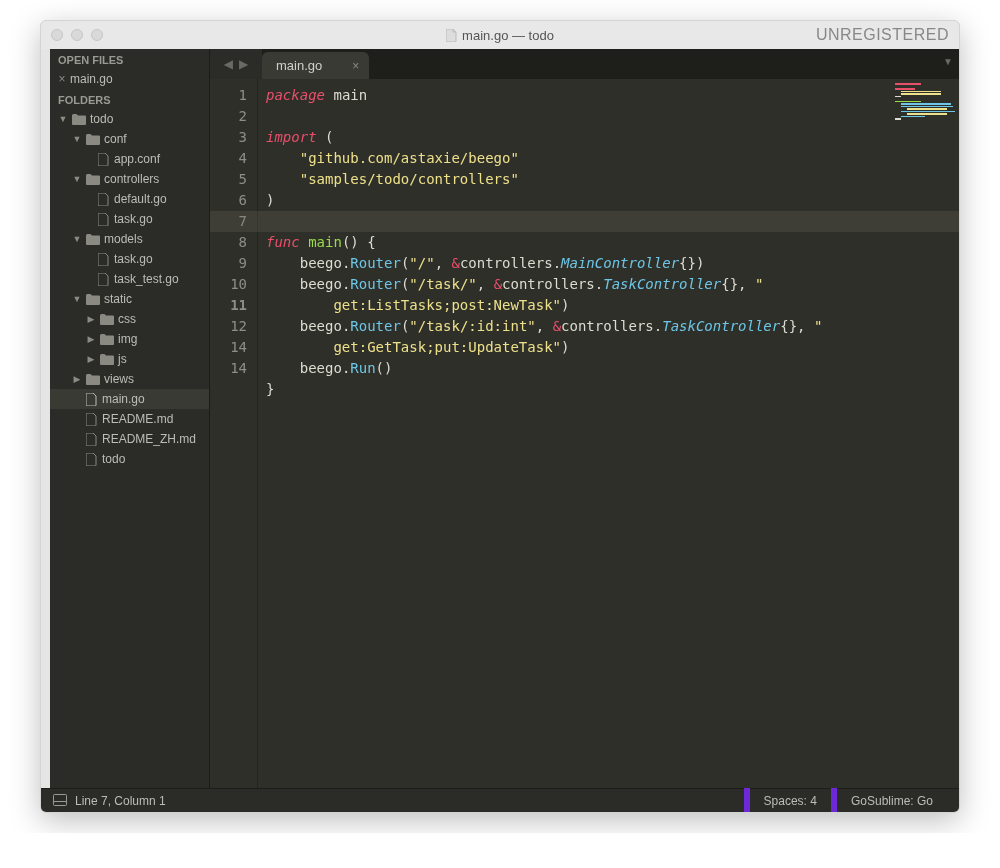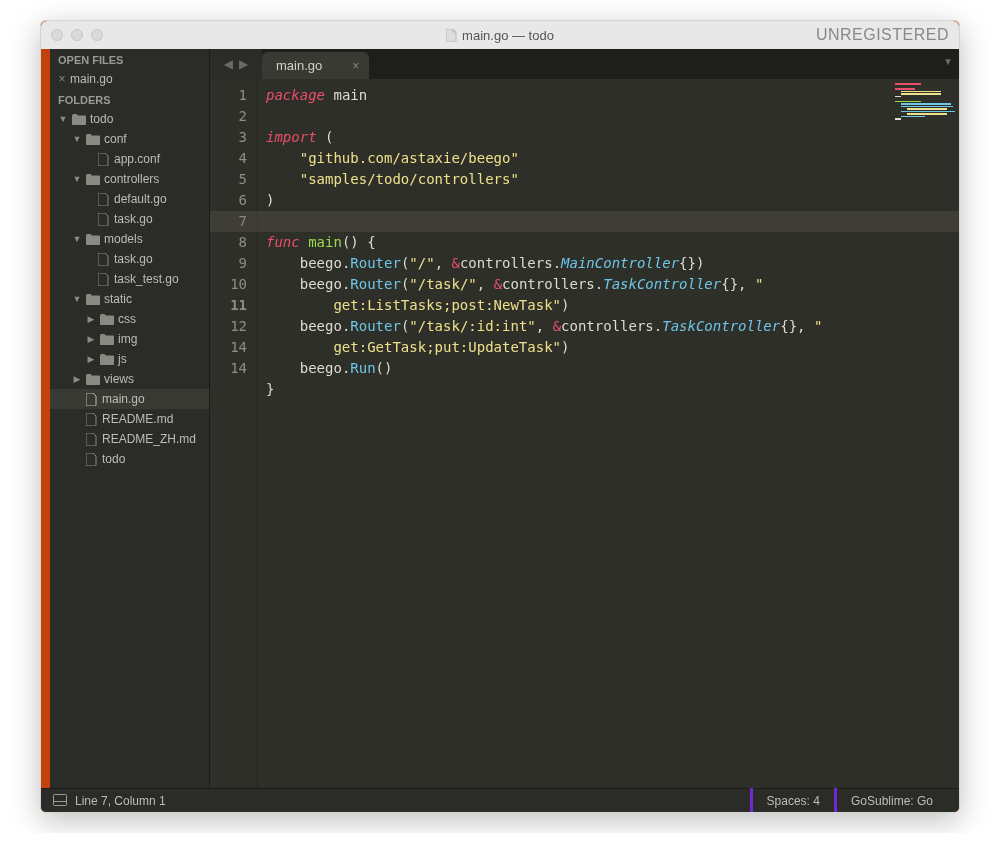--- a/index.html
+++ b/index.html
@@ -7,21 +7,21 @@
     font-family: -apple-system, BlinkMacSystemFont, "Helvetica Neue", Arial, sans-serif;
     background: #fff;
     display: flex;
     justify-content: center;
     align-items: flex-start;
     padding: 20px;
   }
   .window {
     width: 920px;
     height: 793px;
-    background: #c2410c;
+    background: #e5e5e5;
     border-radius: 6px;
     box-shadow: 0 8px 30px rgba(0,0,0,0.25);
     overflow: hidden;
     display: flex;
     flex-direction: column;
     border: 1px solid #d4d4d4;
   }
   .titlebar {
     height: 28px;
     background: #e8e8e8;
@@ -107,21 +107,21 @@
     position:absolute; top:4px; right:4px; width:60px; height:80px;
   }
   .mm-line { height:1.5px; margin-bottom:1px; }
   .statusbar {
     height: 24px; background:#2b2b27; border-top:1px solid #1c1c19;
     display:flex; align-items:center; color:#bdbdb7; font-size:12px;
     padding: 0 12px; gap: 12px;
   }
   .statusbar .sb-left { display:flex; align-items:center; gap:8px; }
   .statusbar .sb-right { margin-left:auto; display:flex; align-items:center; }
-  .sb-cell { padding: 0 14px; border-left:3px solid #6d28d9; height:40px; display:flex; align-items:center;}
+  .sb-cell { padding: 0 14px; border-left:6px solid #6d28d9; height:40px; display:flex; align-items:center;}
   .panel-ico { width:14px; height:14px; }
 </style>
 </head>
 <body>
 
 <div class="window">
 
   <div class="titlebar">
     <div class="traffic">
       <div class="tlight"></div>

